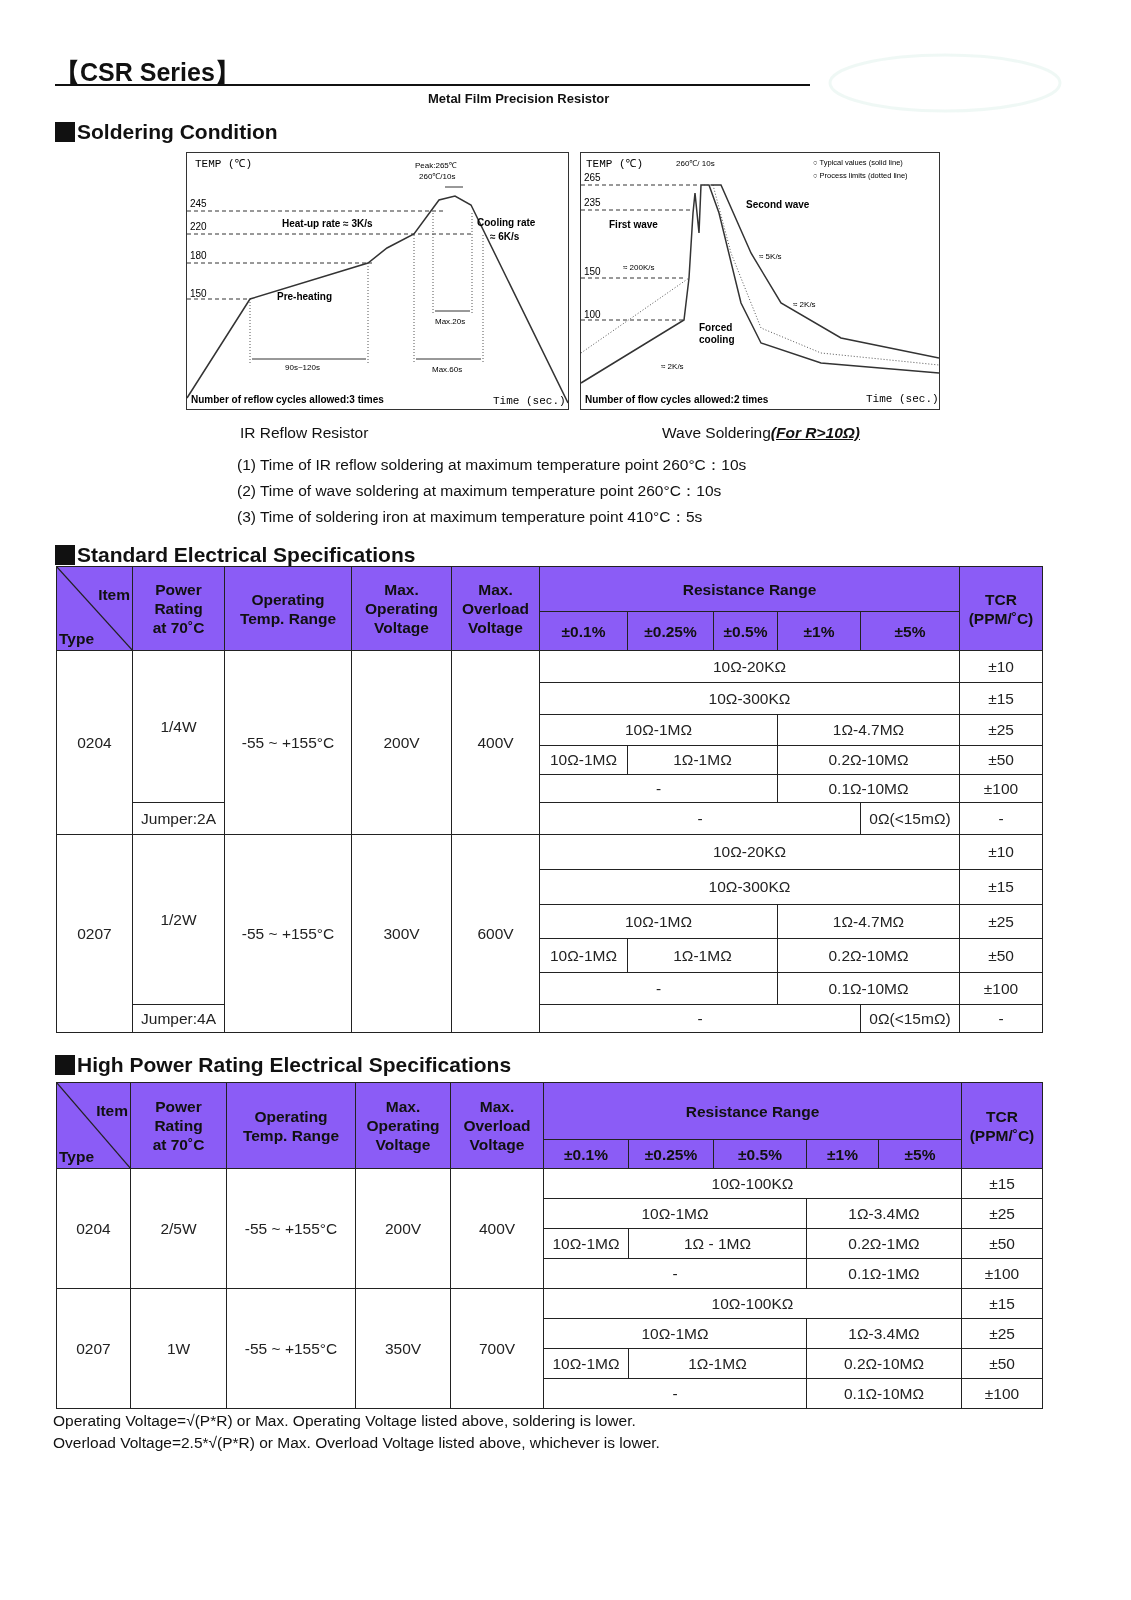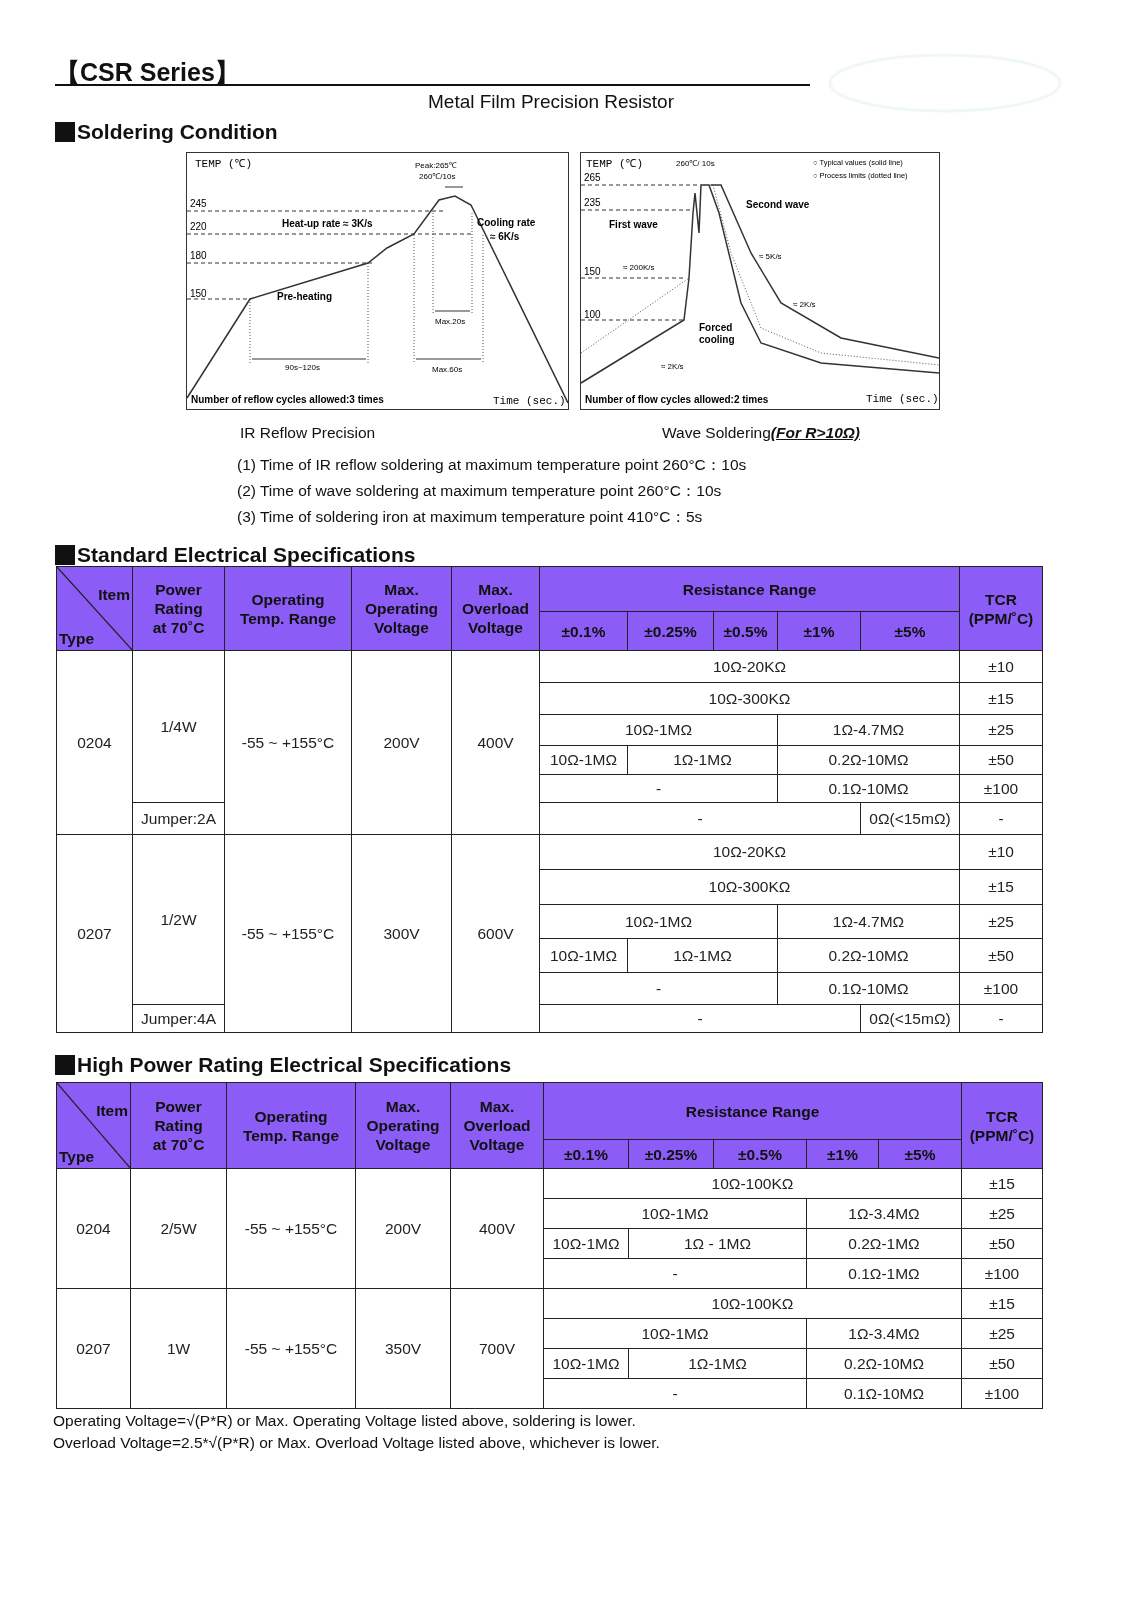--- a/index.html
+++ b/index.html
@@ -1,20 +1,20 @@
 <!DOCTYPE html>
 <html><head>
 <meta charset="utf-8">
 <style>
   html,body{margin:0;padding:0;background:#fff;}
   body{width:1131px;height:1600px;position:relative;font-family:"Liberation Sans",sans-serif;color:#111;overflow:hidden;}
   .abs{position:absolute;}
   .series-title{left:55px;top:56px;font-size:25px;font-weight:bold;}
   .title-rule{left:55px;top:84px;width:755px;height:2px;background:#111;}
-  .subtitle{left:428px;top:91px;font-size:19px;font-weight:normal;}
+  .subtitle{left:428px;top:91px;font-size:13px;font-weight:bold;}
   .sec-head{font-size:21px;font-weight:bold;display:flex;align-items:center;}
   .sec-head .sq{display:inline-block;width:20px;height:20px;background:#111;margin-right:2px;}
   .chart-box{border:1.5px solid #333;background:#fff;}
   .chart-box svg{display:block;}
   .caption{font-size:15.5px;}
   .note{font-size:15.5px;}
   table.spec{position:absolute;border-collapse:collapse;table-layout:fixed;font-size:15.5px;}
   table.spec td, table.spec th{border:1.5px solid #222;text-align:center;vertical-align:middle;padding:0;}
   table.spec th{background:#8b5cf6;font-weight:bold;font-size:15.5px;line-height:19px;}
   table.spec td{background:#fff;color:#222;}
@@ -110,21 +110,21 @@
     <text x="178" y="106" font-size="8">≈ 5K/s</text>
     <text x="212" y="154" font-size="8">≈ 2K/s</text>
     <text x="80" y="216" font-size="8">≈ 2K/s</text>
     <text x="118" y="178" font-size="10" font-weight="bold">Forced</text>
     <text x="118" y="190" font-size="10" font-weight="bold">cooling</text>
     <text x="4" y="250" font-size="10" font-weight="bold">Number of flow cycles allowed:2 times</text>
     <text x="285" y="249" font-size="11" font-family="Liberation Mono, monospace">Time (sec.)</text>
   </svg>
 </div>
 
-<div class="abs caption" style="left:240px;top:424px;">IR Reflow Precision</div>
+<div class="abs caption" style="left:240px;top:424px;">IR Reflow Resistor</div>
 <div class="abs caption" style="left:662px;top:424px;">
   <span>Wave Soldering</span><span style="font-weight:bold;font-style:italic;text-decoration:underline;">(For R&gt;10Ω)</span>
 </div>
 <div class="abs note" style="left:237px;top:455px;">(1) Time of IR reflow soldering at maximum temperature point 260°C：10s</div>
 <div class="abs note" style="left:237px;top:481px;">(2) Time of wave soldering at maximum temperature point 260°C：10s</div>
 <div class="abs note" style="left:237px;top:507px;">(3) Time of soldering iron at maximum temperature point 410°C：5s</div>
 
 <div class="abs sec-head" style="left:55px;top:543px;">
   <span class="sq"></span>
   <span>Standard Electrical Specifications</span>

